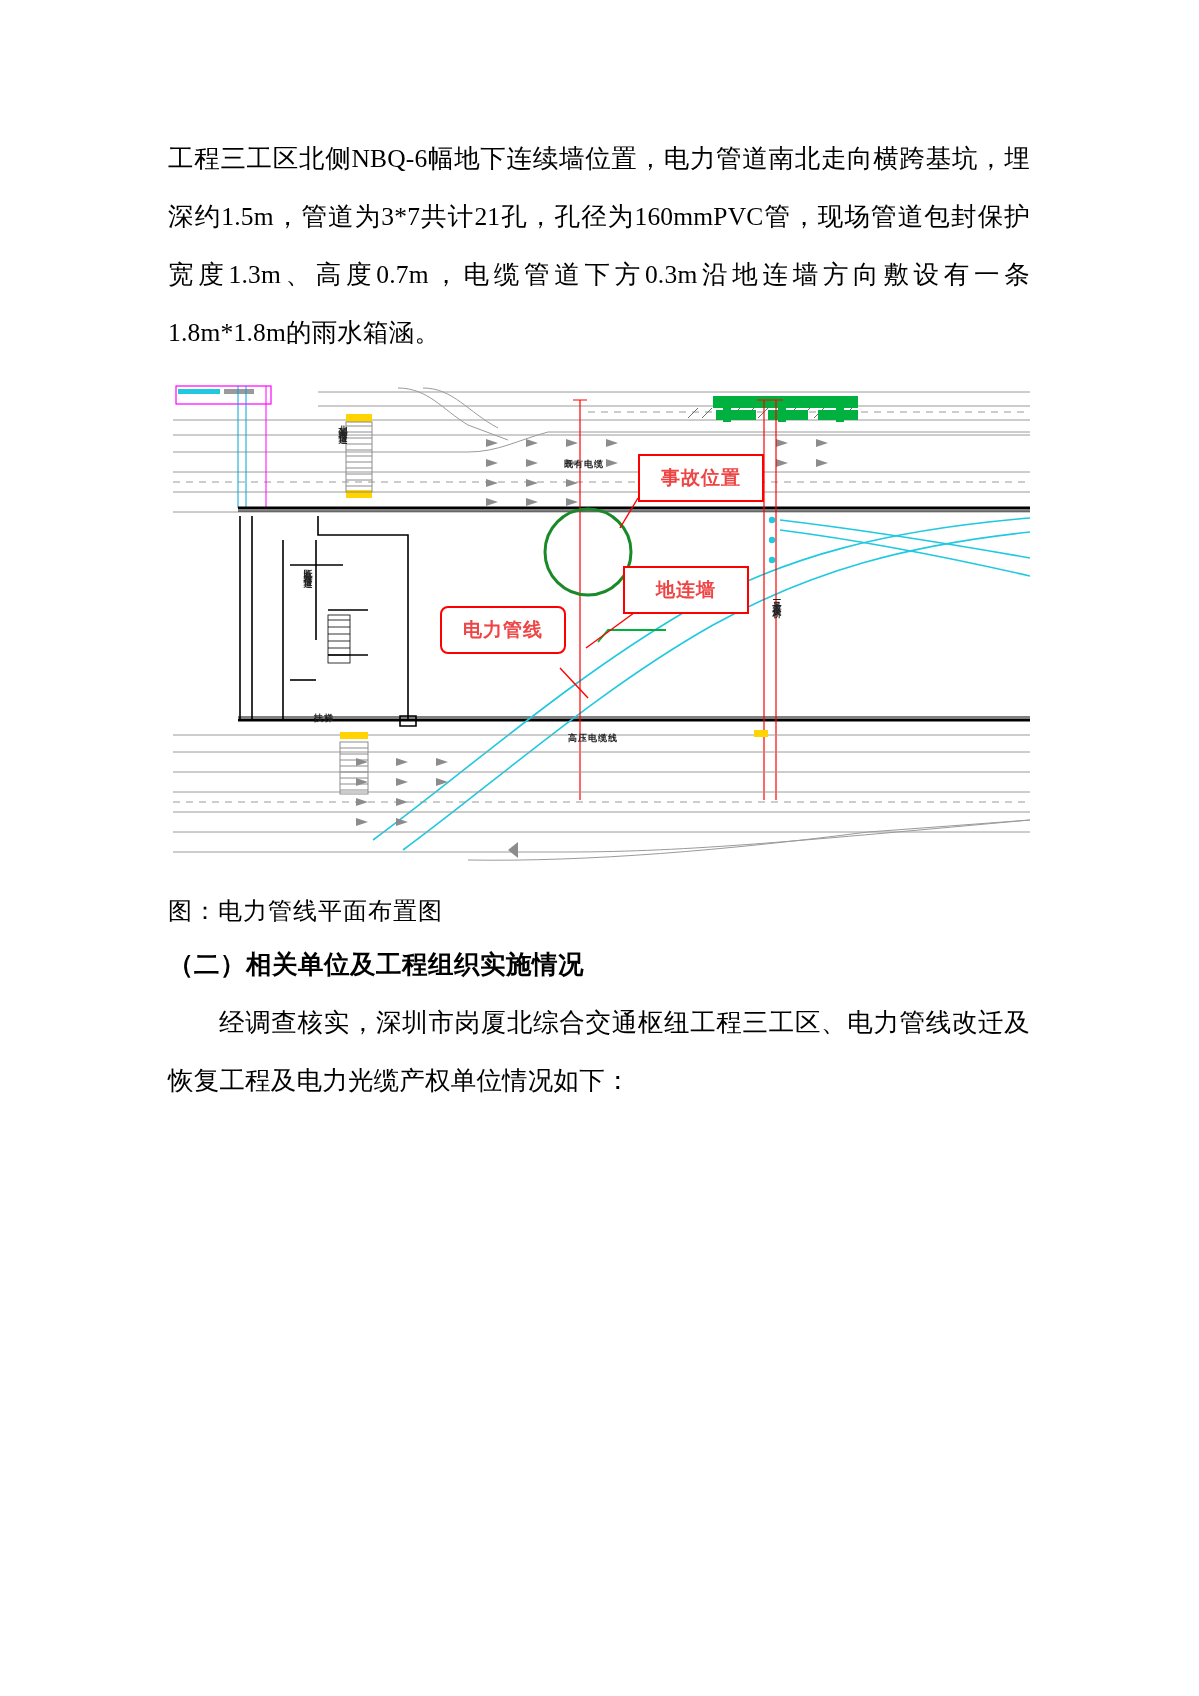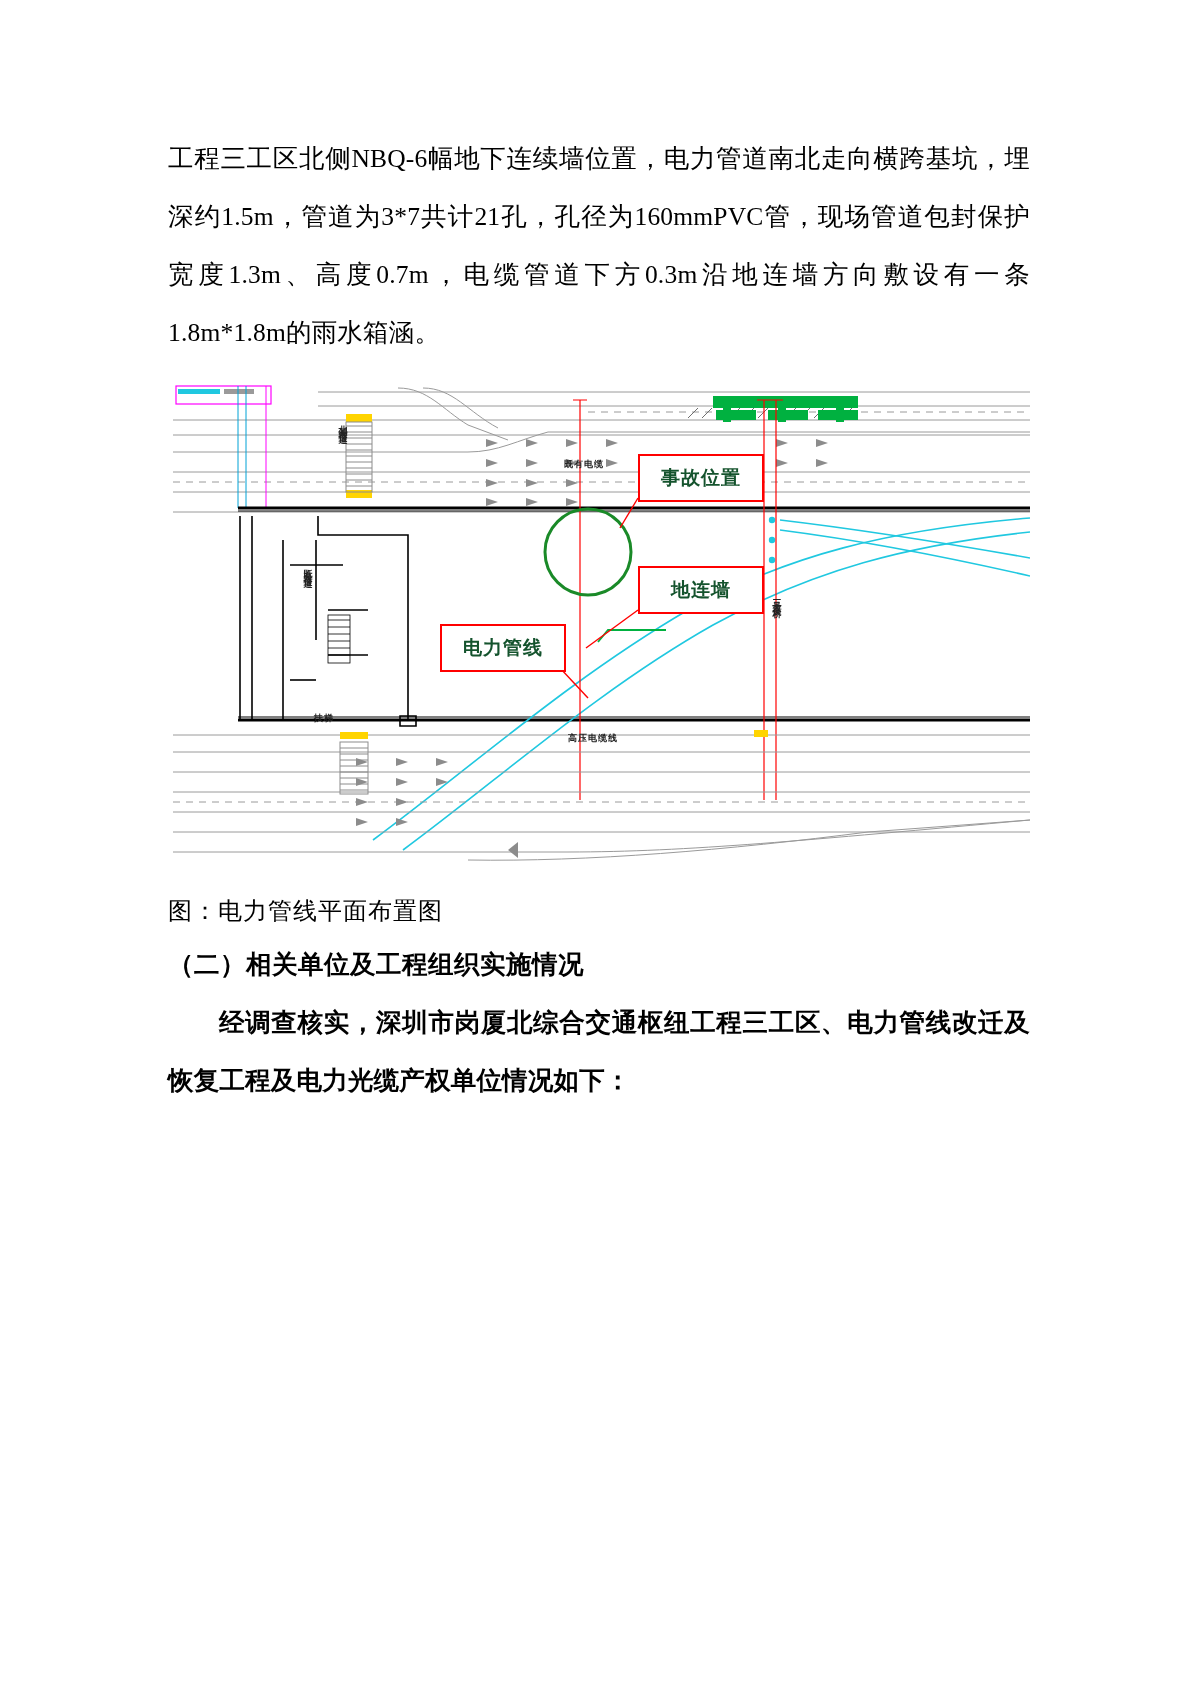--- a/index.html
+++ b/index.html
@@ -28,21 +28,21 @@
     width: 862px;
   }
   p.para {
     margin: 0;
     font-size: 25.5px;
     line-height: 58px;
     text-align: justify;
     text-justify: inter-ideograph;
     letter-spacing: 0.2px;
   }
-  p.para.indent { text-indent: 2em; font-weight: bold; }
+  p.para.indent { text-indent: 2em; }
   .heading {
     margin: 0;
     font-size: 25.5px;
     line-height: 58px;
     font-weight: bold;
     letter-spacing: 0.5px;
   }
   .fig-caption {
     margin: 0;
     font-size: 24px;
@@ -56,21 +56,21 @@
     height: 500px;
     margin: 18px 0 6px 0;
     background: #ffffff;
     font-weight: bold;
   }
   .fig-svg { position: absolute; left: 0; top: 0; }
   .callout {
     position: absolute;
     border: 2px solid #ff0000;
     background: #ffffff;
-    color: #14532d;
+    color: #ef4444;
     font-size: 19px;
     font-family: "Liberation Sans", sans-serif;
     display: flex;
     align-items: center;
     justify-content: center;
     letter-spacing: 1px;
     white-space: nowrap;
   }
   .vlabel {
     position: absolute;
@@ -336,22 +336,22 @@
       </svg>
 
       <div class="vlabel" style="left:168px; top:38px;">北侧人行通道</div>
       <div class="vlabel" style="left:133px; top:182px;">既有人行通道</div>
       <div class="vlabel" style="left:602px; top:212px;">三号人行天桥</div>
       <div class="hlabel" style="left:396px; top:78px;">既有电缆</div>
       <div class="hlabel" style="left:400px; top:352px;">高压电缆线</div>
       <div class="hlabel" style="left:146px; top:332px;">扶梯</div>
 
       <div class="callout" style="left:470px; top:74px; width:122px; height:44px;">事故位置</div>
-      <div class="callout" style="left:470px; top:186px; width:122px; height:44px;">地连墙</div>
-      <div class="callout" style="left:272px; top:244px; width:122px; height:44px;">电力管线</div>
+      <div class="callout" style="left:455px; top:186px; width:122px; height:44px;">地连墙</div>
+      <div class="callout" style="left:272px; top:226px; width:122px; height:44px;border-radius:8px;">电力管线</div>
     </div>
 
     <p class="fig-caption">图：电力管线平面布置图</p>
 
     <p class="heading">（二）相关单位及工程组织实施情况</p>
 
     <p class="para indent">经调查核实，深圳市岗厦北综合交通枢纽工程三工区、电力管线改迁及恢复工程及电力光缆产权单位情况如下：</p>
 
 
   </div>

